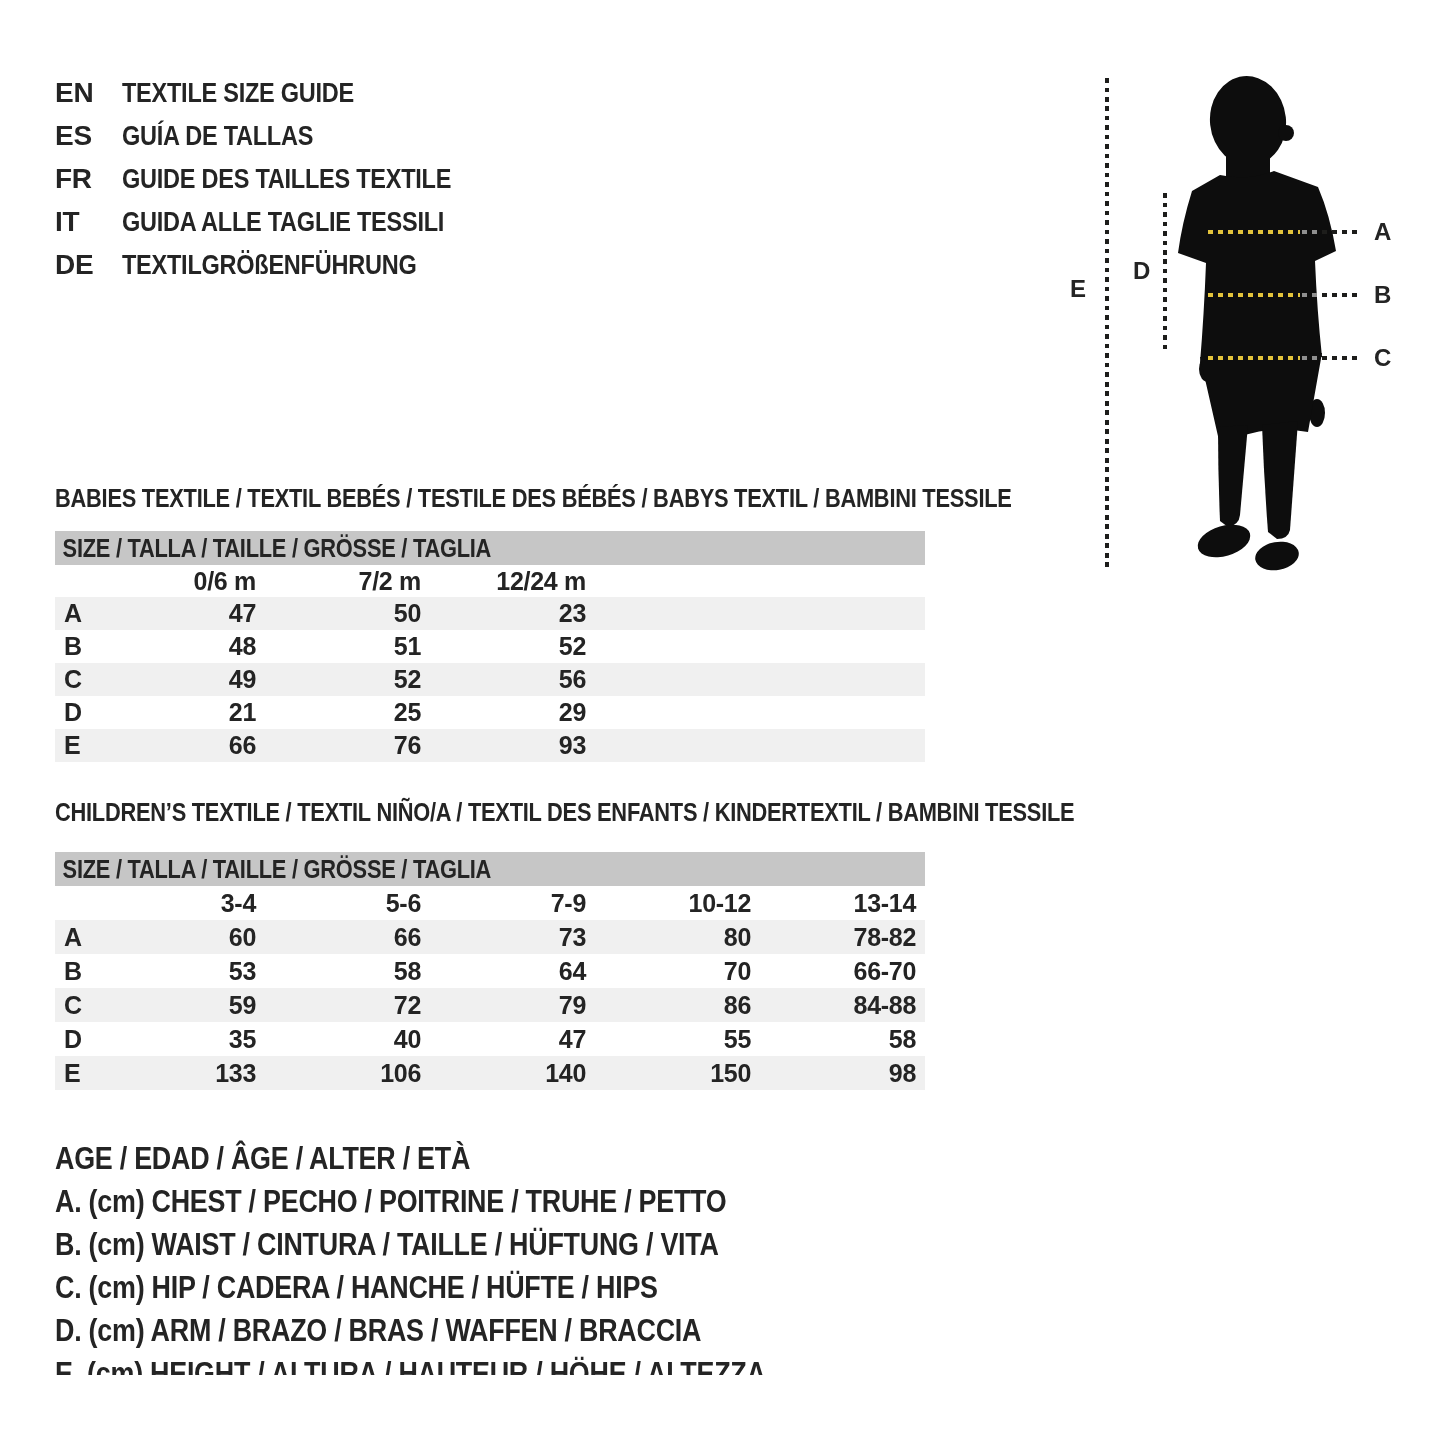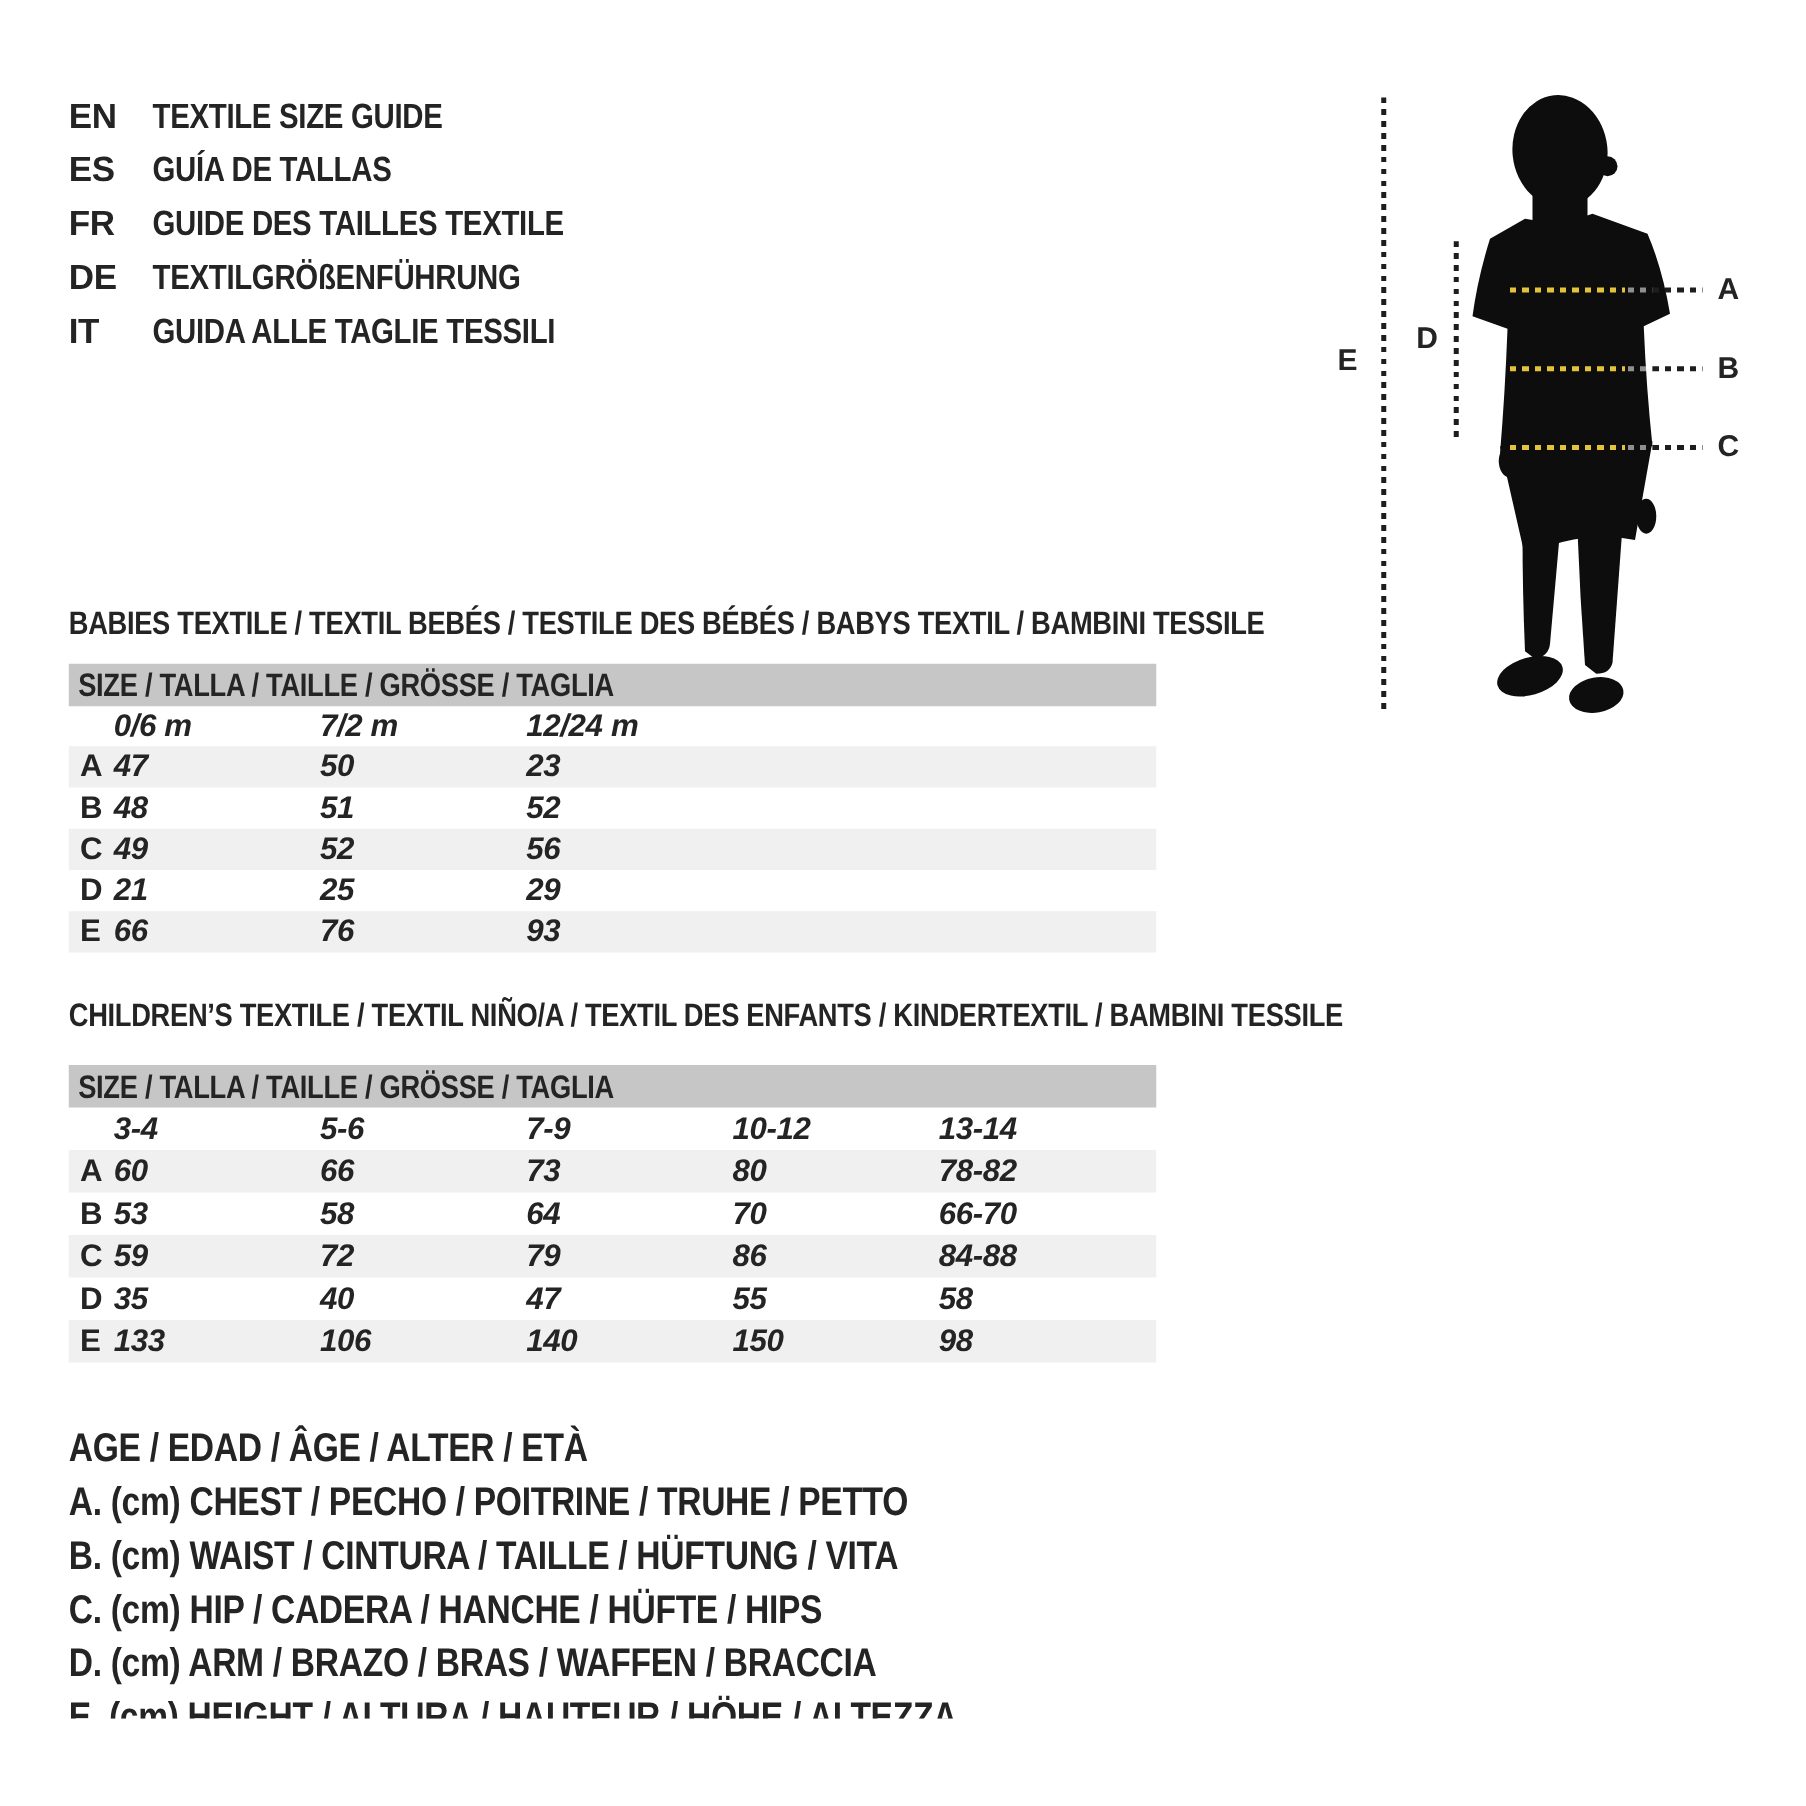--- a/index.html
+++ b/index.html
@@ -36,21 +36,21 @@
   .bar{height:34px;background:var(--bar_gray);display:flex;align-items:center;font-size:26px;}
   .bar .condensed{padding-left:9px;}
   .grid{display:grid;align-items:center;font-size:25px;}
   .g3{grid-template-columns:36px 165px 165px 165px;}
   .g5{grid-template-columns:36px 165px 165px 165px 165px 165px;}
   .cols-row{height:32px;}
   .data-row{height:33px;}
   .children .cols-row,.children .data-row{height:34px;}
   .stripe{background:var(--stripe_gray);}
   .rowletter{padding-left:9px;}
-  .cell-c{text-align:left;font-style:italic;}
+  .cell-c{text-align:right;}
 
   
   .legend{position:absolute;left:55px;top:1137px;}
   .legend-line{height:43px;display:flex;align-items:center;font-size:32px;white-space:nowrap;}
 </style>
 </head>
 <body>
 
 <div class="page">
 
@@ -61,26 +61,26 @@
     </div>
     <div class="lang-row">
       <span class="lang-code">ES</span>
       <span class="lang-title condensed">GUÍA DE TALLAS</span>
     </div>
     <div class="lang-row">
       <span class="lang-code">FR</span>
       <span class="lang-title condensed">GUIDE DES TAILLES TEXTILE</span>
     </div>
     <div class="lang-row">
+      <span class="lang-code">IT</span>
+      <span class="lang-title condensed">GUIDA ALLE TAGLIE TESSILI</span>
+    </div>
+    <div class="lang-row">
       <span class="lang-code">DE</span>
       <span class="lang-title condensed">TEXTILGRÖßENFÜHRUNG</span>
-    </div>
-    <div class="lang-row">
-      <span class="lang-code">IT</span>
-      <span class="lang-title condensed">GUIDA ALLE TAGLIE TESSILI</span>
     </div>
   </div>
 
   <div>
     <svg class="silhouette" viewBox="0 0 185 500" xmlns="http://www.w3.org/2000/svg">
       <g style="fill:var(--silhouette)">
         <ellipse cx="88" cy="46" rx="38" ry="45" transform="rotate(-6 88 46)"></ellipse>
         <circle cx="126" cy="58" r="8"></circle>
         <rect x="66" y="72" width="44" height="38"></rect>
         <path d="M60,100 L32,116 Q22,148 18,178 L46,188 Q44,240 40,288 L162,282 Q157,235 155,186 L176,176 Q170,140 158,112 L114,96 Q88,106 60,100 Z"></path>

